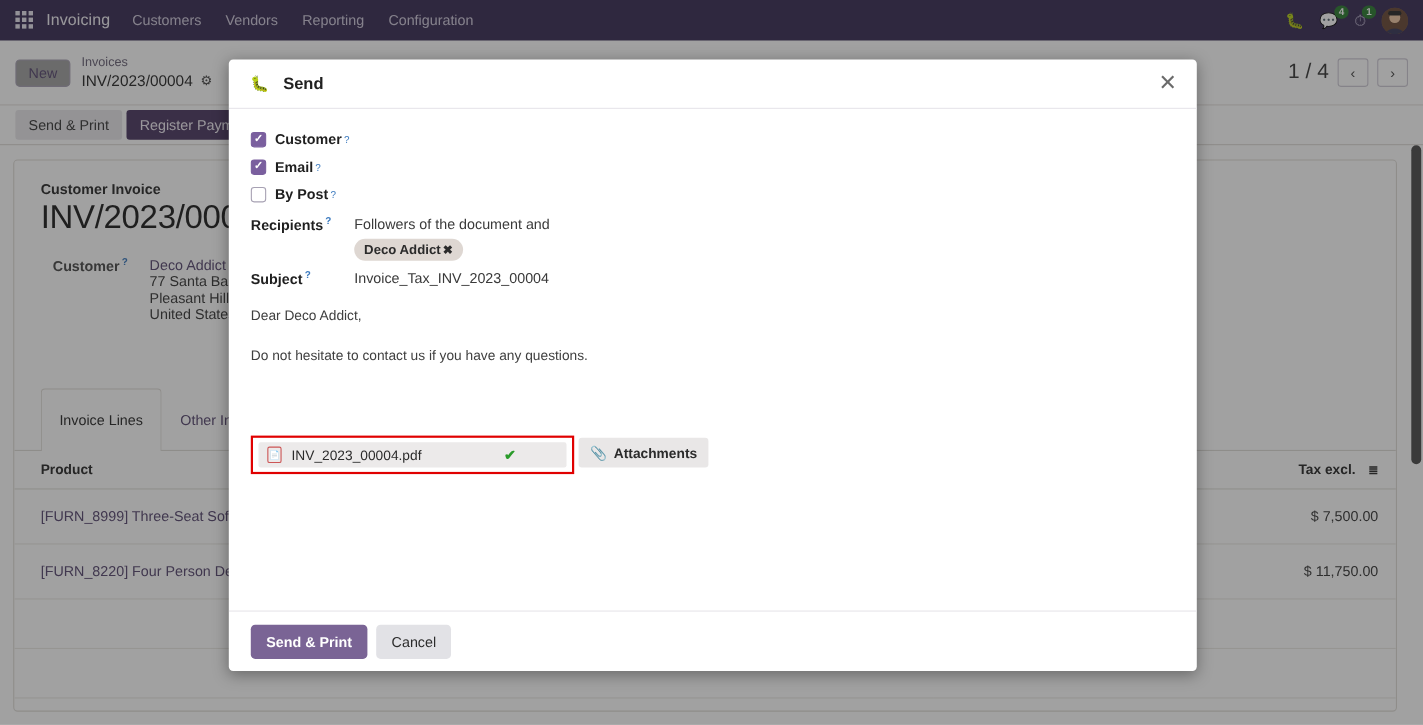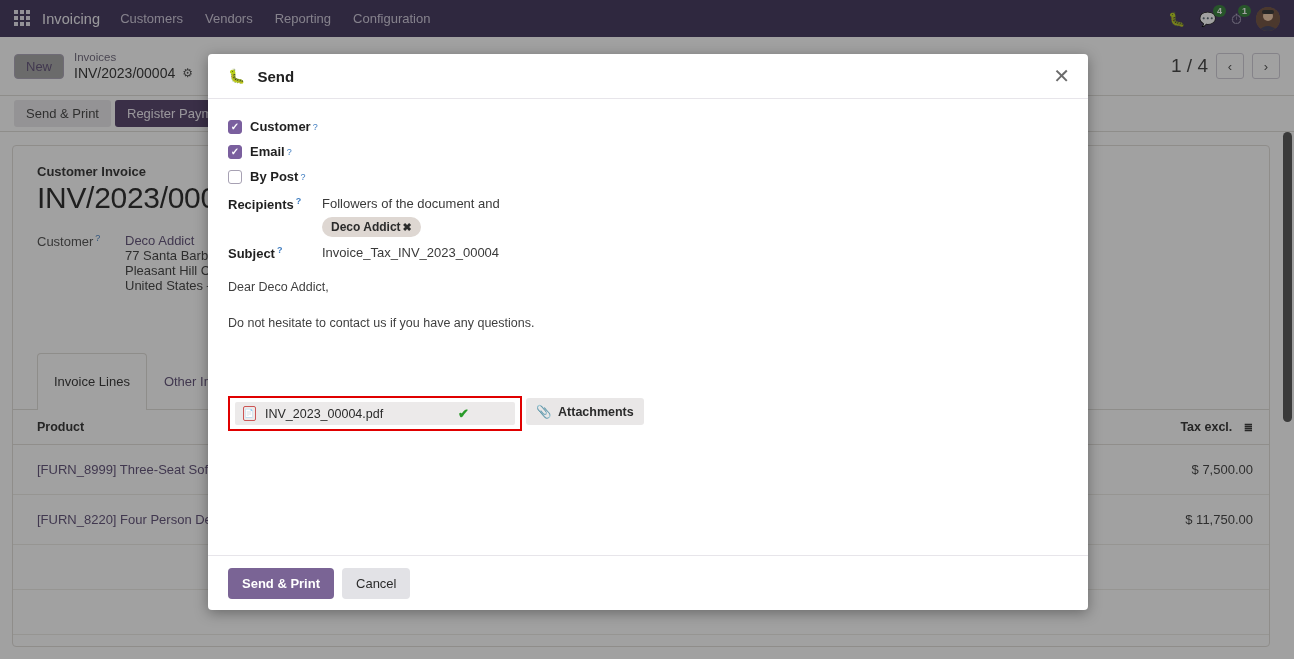--- a/index.html
+++ b/index.html
@@ -97,21 +97,21 @@
   }
 
   .sheet {
     position: absolute; top: 145px; left: 12px; width: 1258px; height: 502px;
     background: #fff; border: 1px solid #e0ddd8; border-radius: 4px; overflow: hidden;
   }
   .sheet-pad { padding: 18px 24px 0 24px; }
   .doc-kind { font-size: 13px; font-weight: bold; color: #2b2b2b; }
   .doc-num { font-size: 30px; color: #1f1f1f; margin-top: 2px; letter-spacing: -.3px; }
   .field-row { display: flex; margin-top: 18px; font-size: 13px; }
-  .f-label { width: 88px; color: #4a4a4a; font-weight: normal; }
+  .f-label { width: 88px; color: #4a4a4a; font-weight: bold; margin-left: 11px; }
   .sup { color: #3d7bbf; font-size: 9px; vertical-align: super; margin-left: 2px; }
   .f-val-link { color: #5a4a72; }
   .f-val-line { color: #3a3a3a; }
 
   .tabs { display: flex; margin-top: 60px; padding-left: 24px; border-bottom: 1px solid #dfdcd7; }
   .tab {
     font-size: 13px; padding: 20px 16px; color: #5a4a72;
     border: 1px solid transparent; border-bottom: none;
   }
   .tab.active {

